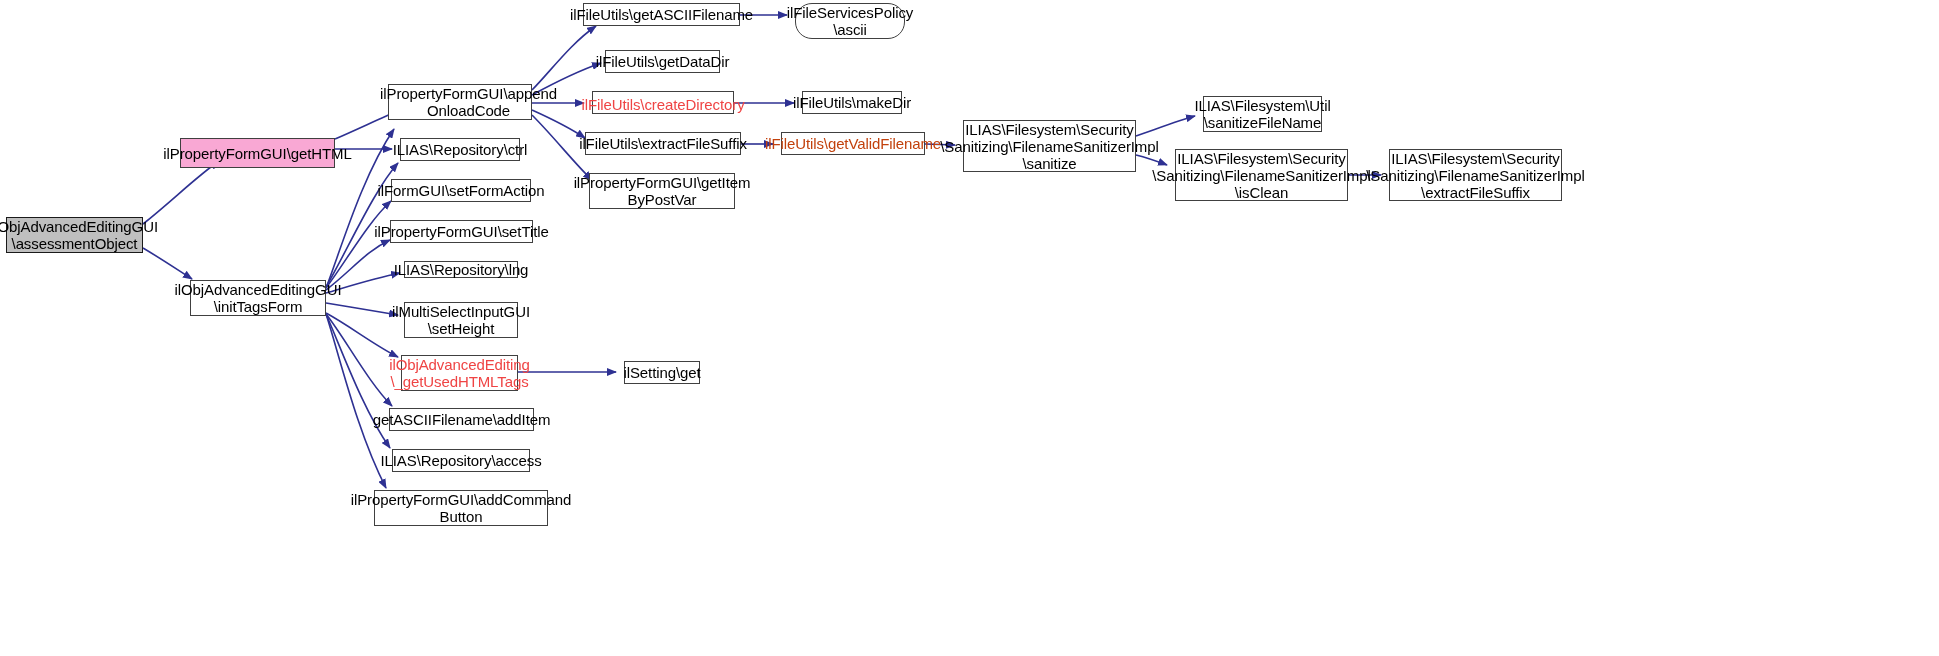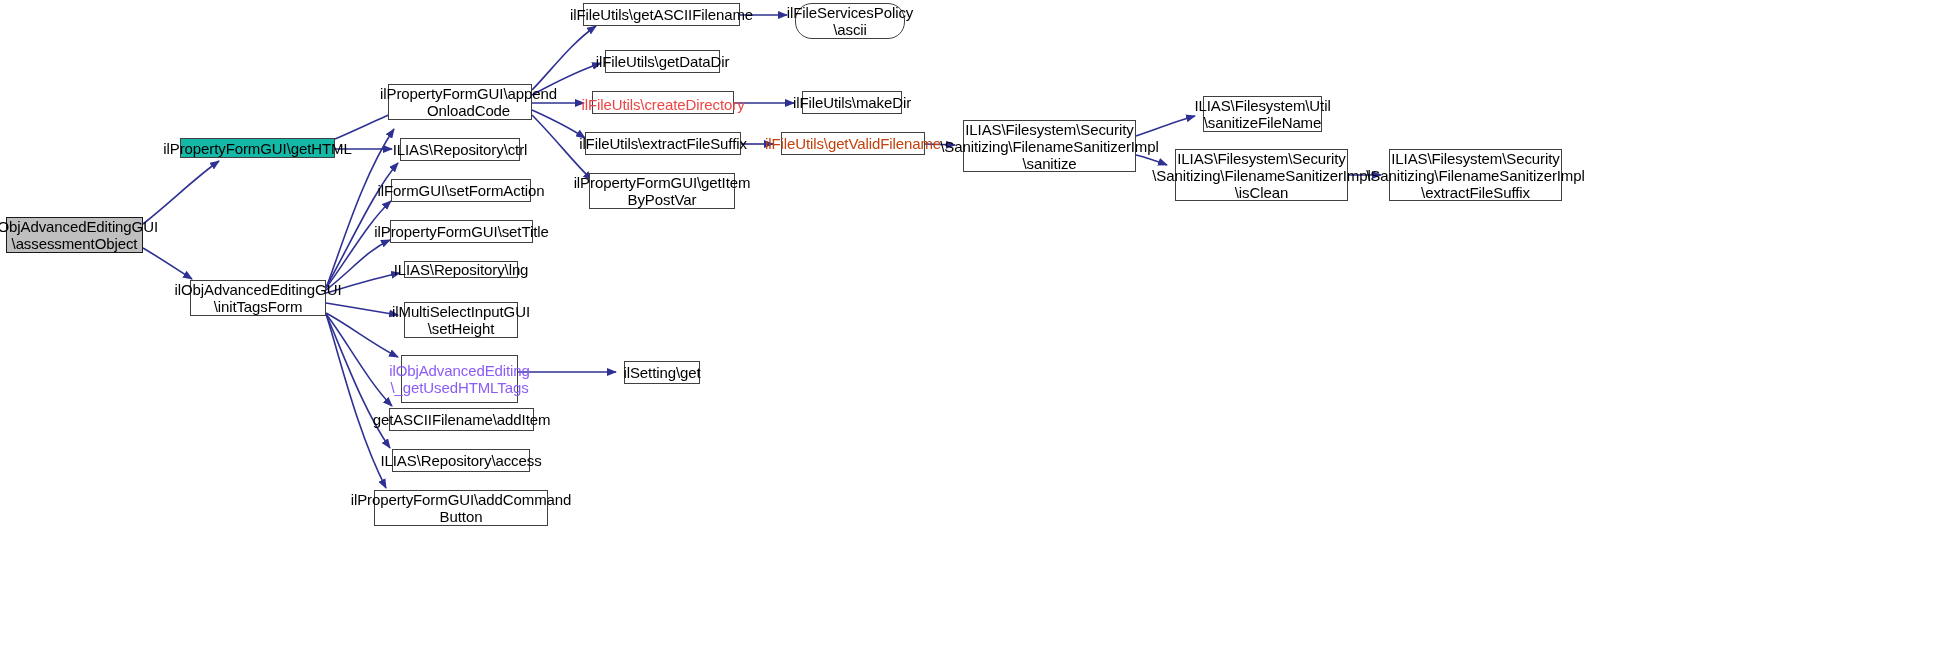--- a/index.html
+++ b/index.html
@@ -93,32 +93,32 @@
         <path d="M925,144 L955,145" fill="none" stroke="#2e3192" stroke-width="1.6" marker-end="url(#arrowhead)"></path>
         <path d="M1136,136 C1159,128 1180,120 1195,116" fill="none" stroke="#2e3192" stroke-width="1.6" marker-end="url(#arrowhead)"></path>
         <path d="M1136,155 C1148,158 1159,162 1167,165" fill="none" stroke="#2e3192" stroke-width="1.6" marker-end="url(#arrowhead)"></path>
         <path d="M1348,175 L1381,175" fill="none" stroke="#2e3192" stroke-width="1.6" marker-end="url(#arrowhead)"></path>
         <path d="M518,372 L616,372" fill="none" stroke="#2e3192" stroke-width="1.6" marker-end="url(#arrowhead)"></path>
       </g>
   </svg>
   <div id="node-layer">
       <div class="node root" style="left: 6px; top: 217px; width: 137px; height: 36px; border-color: rgb(26, 26, 26); background: rgb(191, 191, 191); color: rgb(0, 0, 0);"><span class="node-label">ilObjAdvancedEditingGUI
 \assessmentObject</span></div>
-      <div class="node" style="left: 180px; top: 138px; width: 155px; height: 20px; border-color: rgb(64, 64, 64); background: #14b8a6; color: rgb(0, 0, 0);"><span class="node-label">ilPropertyFormGUI\getHTML</span></div>
+      <div class="node" style="left: 180px; top: 138px; width: 155px; height: 30px; border-color: rgb(64, 64, 64); background: #f9a8d4; color: rgb(0, 0, 0);"><span class="node-label">ilPropertyFormGUI\getHTML</span></div>
       <div class="node" style="left: 190px; top: 280px; width: 136px; height: 36px; border-color: rgb(64, 64, 64); background: rgb(255, 255, 255); color: rgb(0, 0, 0); text-align: center;"><span class="node-label">ilObjAdvancedEditingGUI
 \initTagsForm</span></div>
       <div class="node" style="left: 388px; top: 84px; width: 144px; height: 36px; border-color: rgb(64, 64, 64); background: rgb(255, 255, 255); color: rgb(0, 0, 0); padding-left: 17px;"><span class="node-label">ilPropertyFormGUI\append
 OnloadCode</span></div>
       <div class="node" style="left: 400px; top: 138px; width: 120px; height: 23px; border-color: rgb(64, 64, 64); background: rgb(255, 255, 255); color: rgb(0, 0, 0);"><span class="node-label">ILIAS\Repository\ctrl</span></div>
       <div class="node" style="left: 391px; top: 179px; width: 140px; height: 23px; border-color: rgb(64, 64, 64); background: rgb(255, 255, 255); color: rgb(0, 0, 0);"><span class="node-label">ilFormGUI\setFormAction</span></div>
       <div class="node" style="left: 390px; top: 220px; width: 143px; height: 23px; border-color: rgb(64, 64, 64); background: rgb(255, 255, 255); color: rgb(0, 0, 0);"><span class="node-label">ilPropertyFormGUI\setTitle</span></div>
       <div class="node" style="left: 404px; top: 261px; width: 114px; height: 17px; border-color: rgb(64, 64, 64); background: rgb(255, 255, 255); color: rgb(0, 0, 0);"><span class="node-label">ILIAS\Repository\lng</span></div>
       <div class="node" style="left: 404px; top: 302px; width: 114px; height: 36px; border-color: rgb(64, 64, 64); background: rgb(255, 255, 255); color: rgb(0, 0, 0);"><span class="node-label">ilMultiSelectInputGUI
 \setHeight</span></div>
-      <div class="node" style="left: 401px; top: 355px; width: 117px; height: 48px; border-color: rgb(64, 64, 64); background: rgb(255, 255, 255); color: #8b5cf6;"><span class="node-label">ilObjAdvancedEditing
+      <div class="node" style="left: 401px; top: 355px; width: 117px; height: 36px; border-color: rgb(64, 64, 64); background: rgb(255, 255, 255); color: #ef4444;"><span class="node-label">ilObjAdvancedEditing
 \_getUsedHTMLTags</span></div>
       <div class="node" style="left: 389px; top: 408px; width: 145px; height: 23px; border-color: rgb(64, 64, 64); background: rgb(255, 255, 255); color: rgb(0, 0, 0);"><span class="node-label">getASCIIFilename\addItem</span></div>
       <div class="node" style="left: 392px; top: 449px; width: 138px; height: 23px; border-color: rgb(64, 64, 64); background: rgb(255, 255, 255); color: rgb(0, 0, 0);"><span class="node-label">ILIAS\Repository\access</span></div>
       <div class="node" style="left: 374px; top: 490px; width: 174px; height: 36px; border-color: rgb(64, 64, 64); background: rgb(255, 255, 255); color: rgb(0, 0, 0);"><span class="node-label">ilPropertyFormGUI\addCommand
 Button</span></div>
       <div class="node" style="left: 583px; top: 3px; width: 157px; height: 23px; border-color: rgb(64, 64, 64); background: rgb(255, 255, 255); color: rgb(0, 0, 0);"><span class="node-label">ilFileUtils\getASCIIFilename</span></div>
       <div class="node" style="left: 605px; top: 50px; width: 115px; height: 23px; border-color: rgb(64, 64, 64); background: rgb(255, 255, 255); color: rgb(0, 0, 0);"><span class="node-label">ilFileUtils\getDataDir</span></div>
       <div class="node" style="left: 592px; top: 91px; width: 142px; height: 23px; border-color: rgb(64, 64, 64); background: rgb(255, 255, 255); color: #ef4444; align-items: flex-end;"><span class="node-label">ilFileUtils\createDirectory</span></div>
       <div class="node" style="left: 585px; top: 132px; width: 156px; height: 23px; border-color: rgb(64, 64, 64); background: rgb(255, 255, 255); color: rgb(0, 0, 0);"><span class="node-label">ilFileUtils\extractFileSuffix</span></div>
       <div class="node" style="left: 589px; top: 173px; width: 146px; height: 36px; border-color: rgb(64, 64, 64); background: rgb(255, 255, 255); color: rgb(0, 0, 0);"><span class="node-label">ilPropertyFormGUI\getItem

